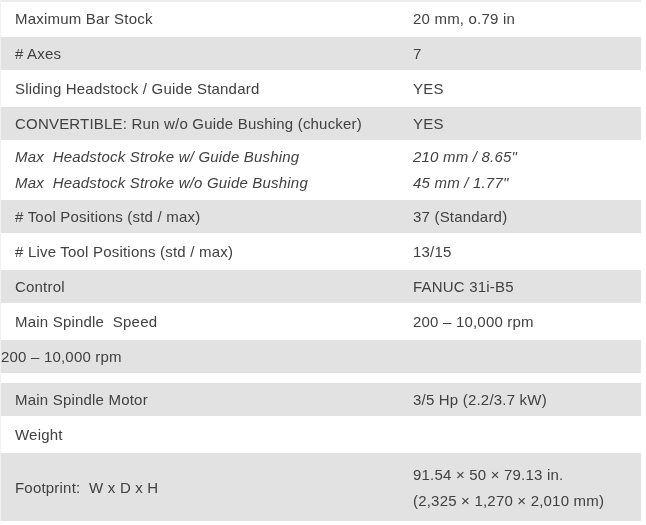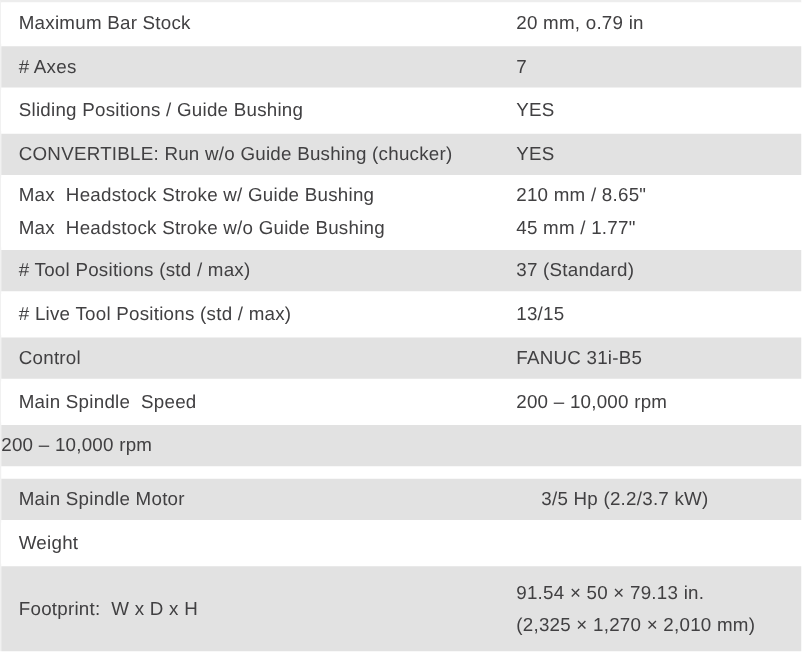--- a/index.html
+++ b/index.html
@@ -26,36 +26,37 @@
     height: 33px;
     margin-bottom: 2px;
     color: #414042;
     font-size: 15px;
     letter-spacing: 0.2px;
   }
   .spec-row.white { background: #ffffff; align-items: center; }
   .spec-row.gray  { background: #e2e2e2; }
   .spec-row.double { height: 56px; }
   .spec-row.tall   { height: 68px; margin-bottom: 0; }
-  .spec-row.gap-above { margin-top: 10px; gap: 20px; }
+  .spec-row.gap-above { margin-top: 10px; }
   .label-cell {
     flex: 0 0 412px;
     padding-left: 14px;
     box-sizing: border-box;
     white-space: pre-wrap;
   }
   .value-cell {
     flex: 1;
     white-space: pre-wrap;
   }
   .stack {
     display: flex;
     flex-direction: column;
     justify-content: center;
     line-height: 26px;
+    font-style: italic;
   }
   .stack-wide {
     display: flex;
     flex-direction: column;
     justify-content: center;
     gap: 9px;
     line-height: 17px;
   }
 </style>
 </head>
@@ -68,21 +69,21 @@
       <div class="label-cell">Maximum Bar Stock</div>
       <div class="value-cell">20 mm, o.79 in</div>
     </div>
 
     <div class="spec-row gray">
       <div class="label-cell"># Axes</div>
       <div class="value-cell">7</div>
     </div>
 
     <div class="spec-row white">
-      <div class="label-cell">Sliding Positions / Guide Bushing</div>
+      <div class="label-cell">Sliding Headstock / Guide Standard</div>
       <div class="value-cell">YES</div>
     </div>
 
     <div class="spec-row gray">
       <div class="label-cell">CONVERTIBLE: Run w/o Guide Bushing (chucker)</div>
       <div class="value-cell">YES</div>
     </div>
 
     <div class="spec-row white double">
       <div class="label-cell stack">

